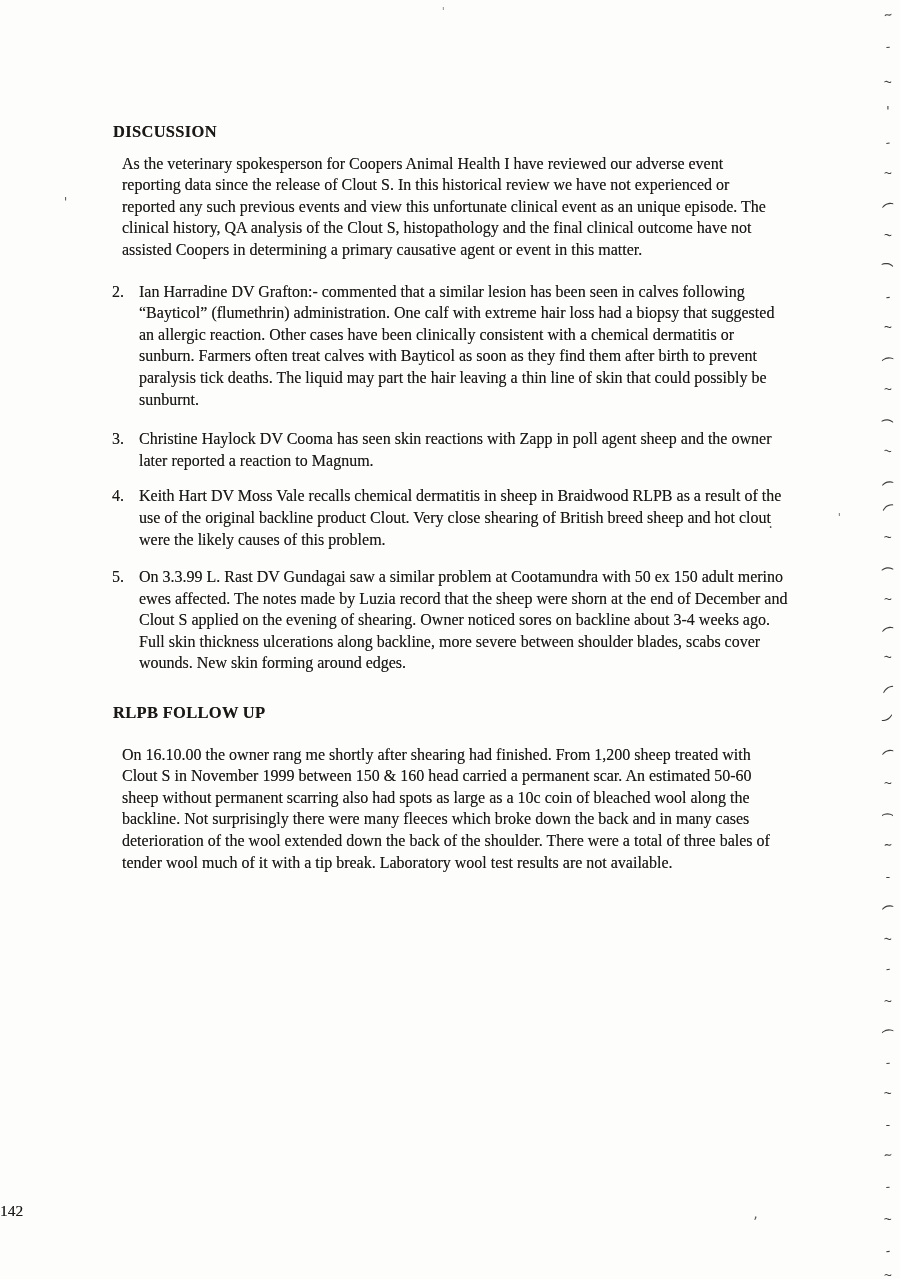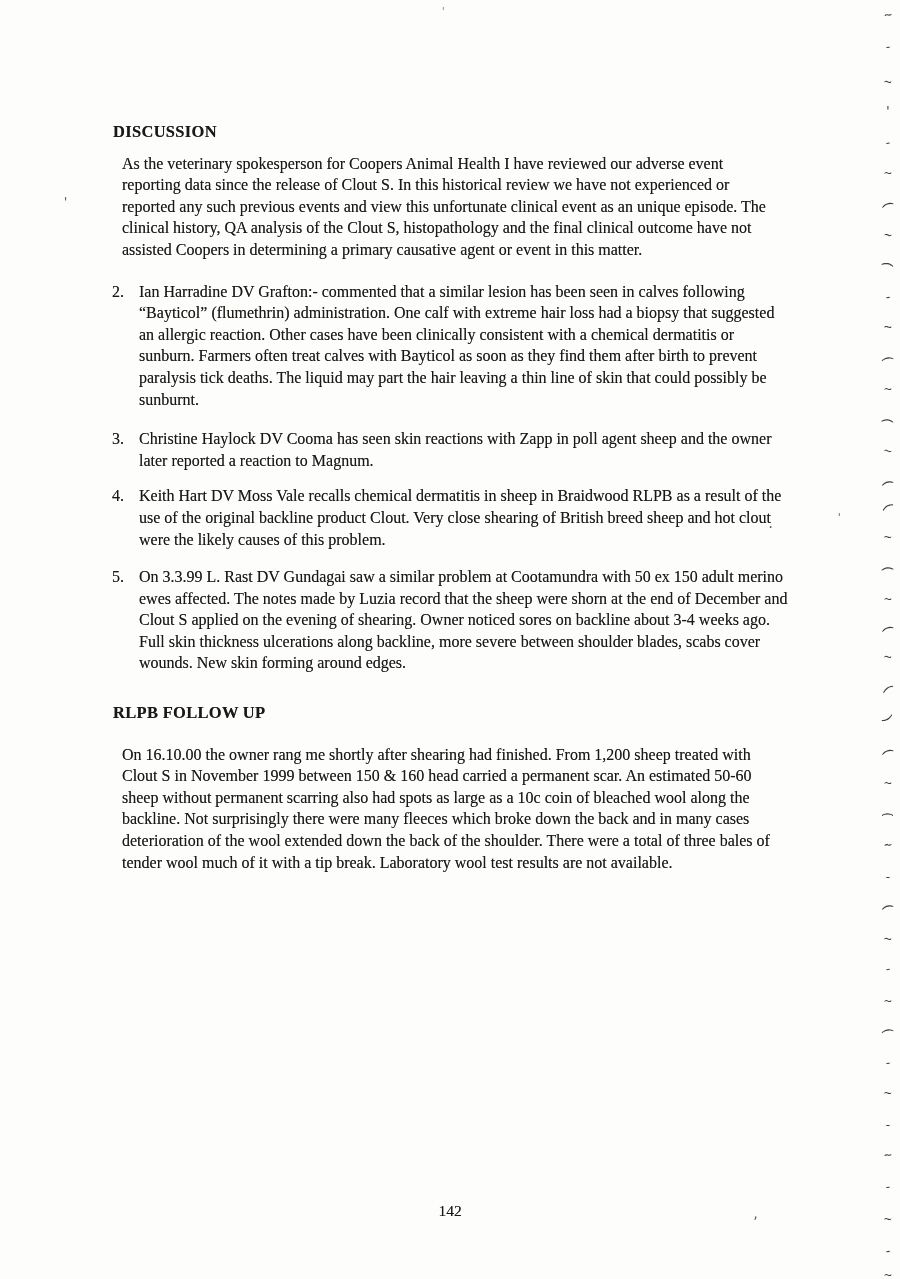--- a/index.html
+++ b/index.html
@@ -38,21 +38,20 @@
   .ni-3 { margin-top: 18px; }
   .ni-4 { margin-top: 14px; }
   .ni-5 { margin-top: 16px; }
   .num-item .num { flex: 0 0 27px; width: 27px; }
   .num-item .num-text { flex: 1; font-family: Liberation Serif, serif; }
   .page-number {
     position: absolute;
     top: 1202px;
     left: 0;
     width: 900px;
-    text-align: center;
     font-size: 15.5px;
     text-shadow: 0 0 0.5px rgba(25, 22, 18, 0.55);
   }
   .mark {
     position: absolute;
     line-height: 1;
     font-family: "DejaVu Sans Mono", monospace;
     transform-origin: center center;
     user-select: none;
   }

